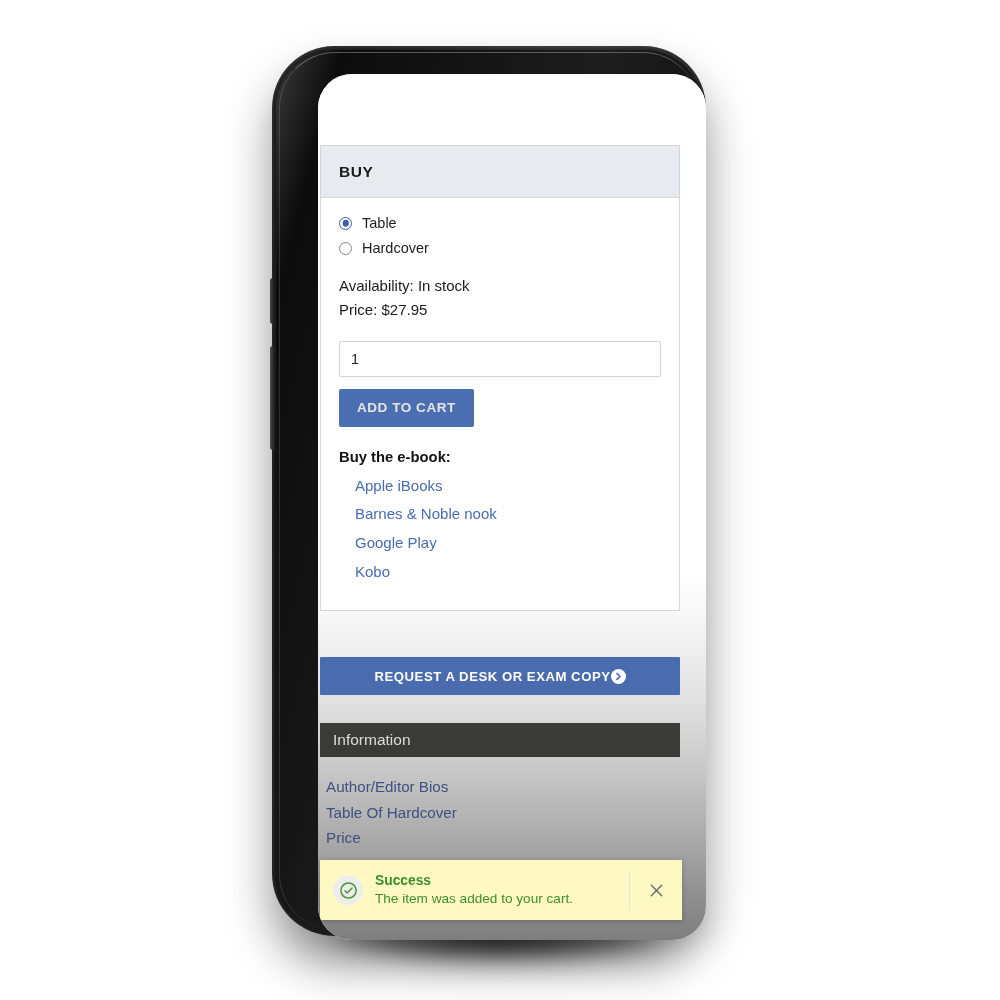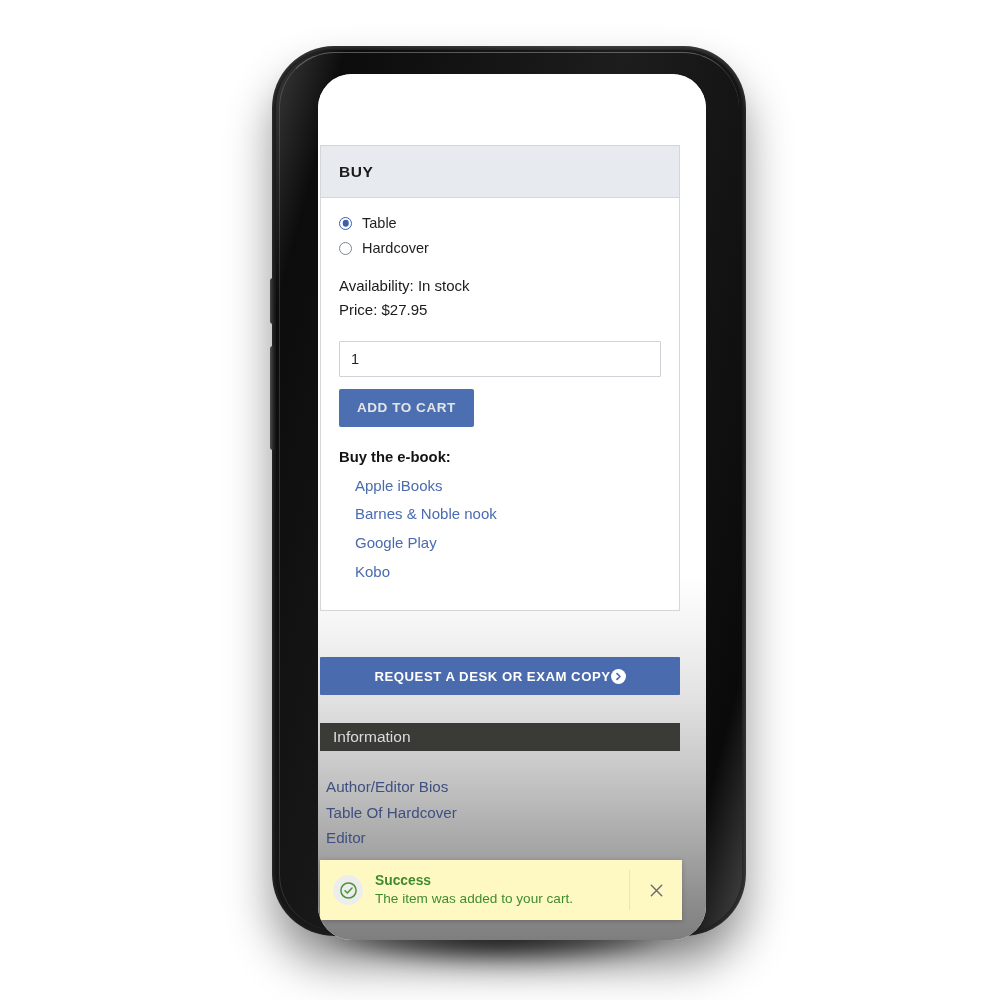--- a/index.html
+++ b/index.html
@@ -46,21 +46,20 @@
     position: absolute;
     left: 272px;
     top: 46px;
     width: 434px;
     height: 890px;
     border-radius: 62px;
     background: linear-gradient(100deg, #1b1b1b 0%, #111111 14%, #232323 50%, #141414 86%, #2b2b2b 100%);
     box-shadow:
       0 2px 5px rgba(255,255,255,0.18) inset,
       0 28px 46px rgba(0,0,0,0.42);
-    padding-left: 40px;
   }
   .phone-rim {
     position: absolute;
     left: 4px;
     top: 4px;
     right: 4px;
     bottom: 4px;
     border-radius: 58px;
     background: linear-gradient(105deg, #3a3a3a 0%, #0c0c0c 10%, #1d1d1d 50%, #0a0a0a 90%, #444444 100%);
   }
@@ -278,21 +277,21 @@
     flex: none;
   }
   .arrow-circle svg { display: block; }
 
   
   .info-header {
     position: absolute;
     left: 2px;
     top: 649px;
     width: 360px;
-    height: 28px;
+    height: 34px;
     box-sizing: border-box;
     background: #3a3a36;
     color: #dcdcdc;
     font-size: 15.5px;
     display: flex;
     align-items: center;
     padding-left: 13px;
   }
   .info-links {
     position: absolute;
@@ -429,21 +428,21 @@
               <path d="M3 1.6 L6 4.5 L3 7.4" fill="none" stroke="#4a6bad" stroke-width="1.7" stroke-linecap="round" stroke-linejoin="round"></path>
             </svg>
           </span>
         </button>
 
         <div class="info-header">Information</div>
 
         <nav class="info-links">
           <a class="info-link">Author/Editor Bios</a>
           <a class="info-link">Table Of Hardcover</a>
-          <a class="info-link">Editor</a>
+          <a class="info-link">Price</a>
         </nav>
 
         <div class="toast">
           <span class="toast-icon-wrap">
             <svg width="19" height="19" viewBox="0 0 20 20">
               <circle cx="10" cy="10" r="8" fill="none" stroke="#4b9636" stroke-width="1.6"></circle>
               <path d="M6.3 10.2 L8.8 12.6 L13.7 7.4" fill="none" stroke="#4b9636" stroke-width="1.6" stroke-linecap="round" stroke-linejoin="round"></path>
             </svg>
           </span>
           <div class="toast-text">

